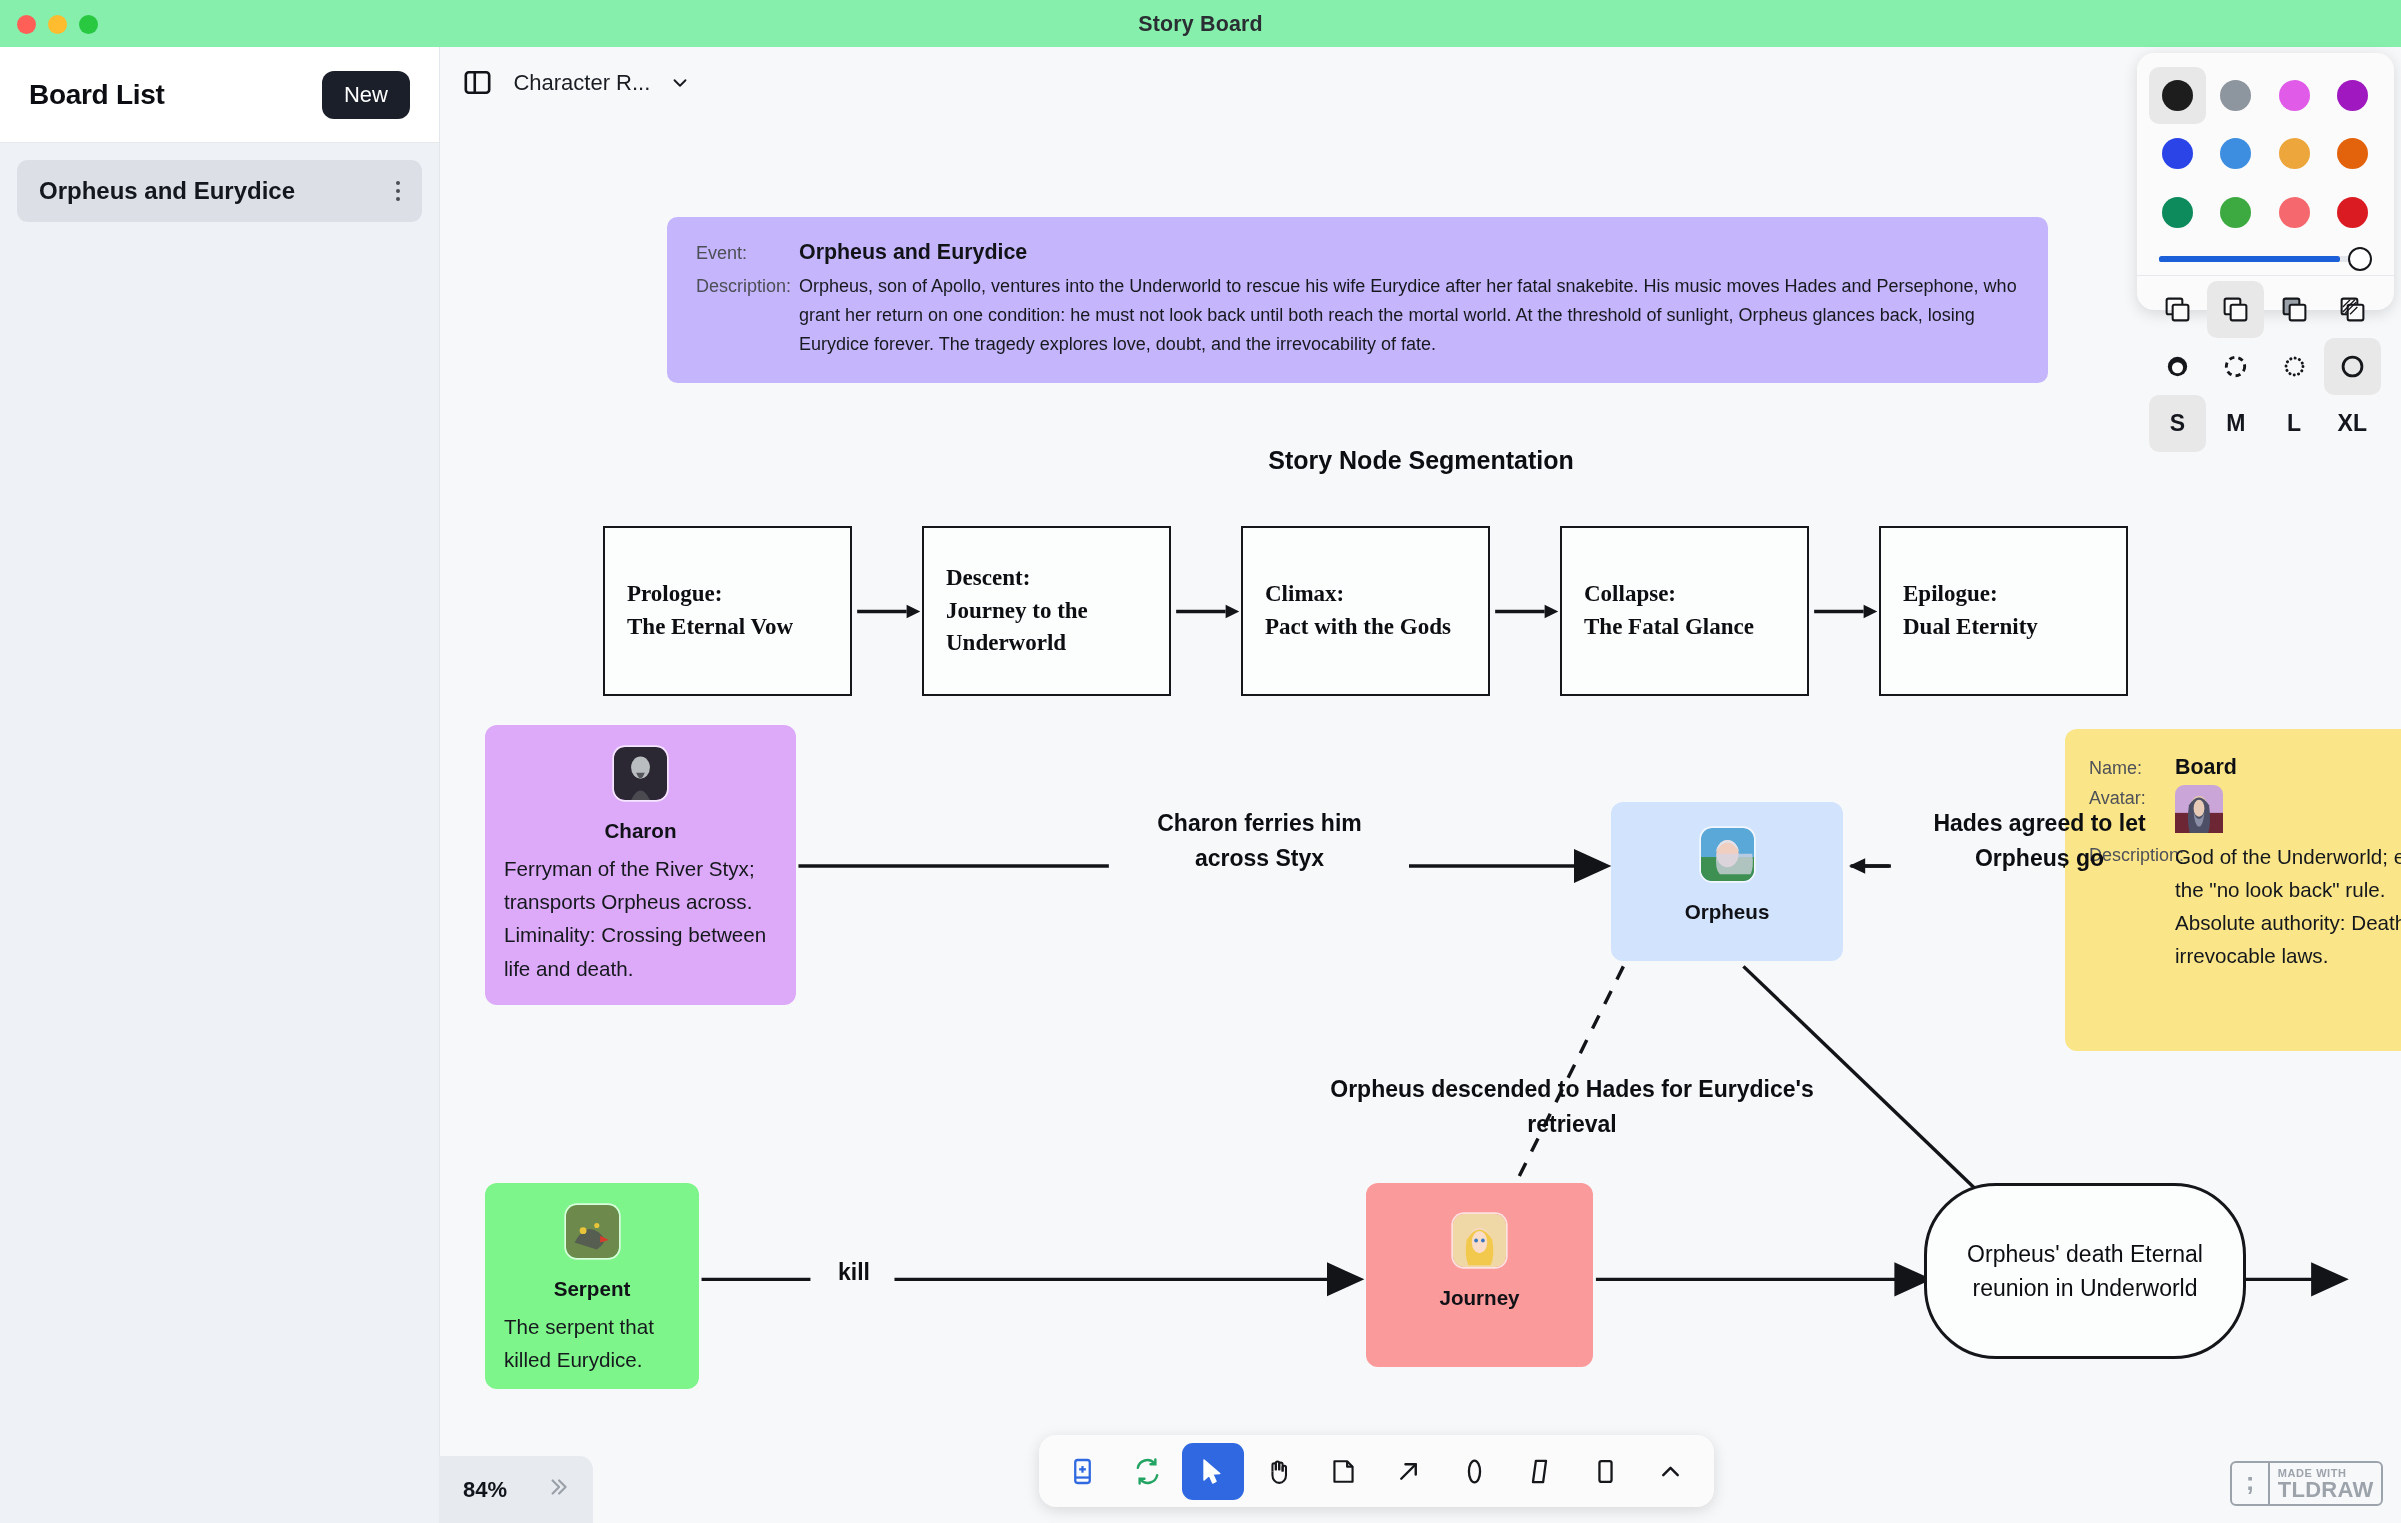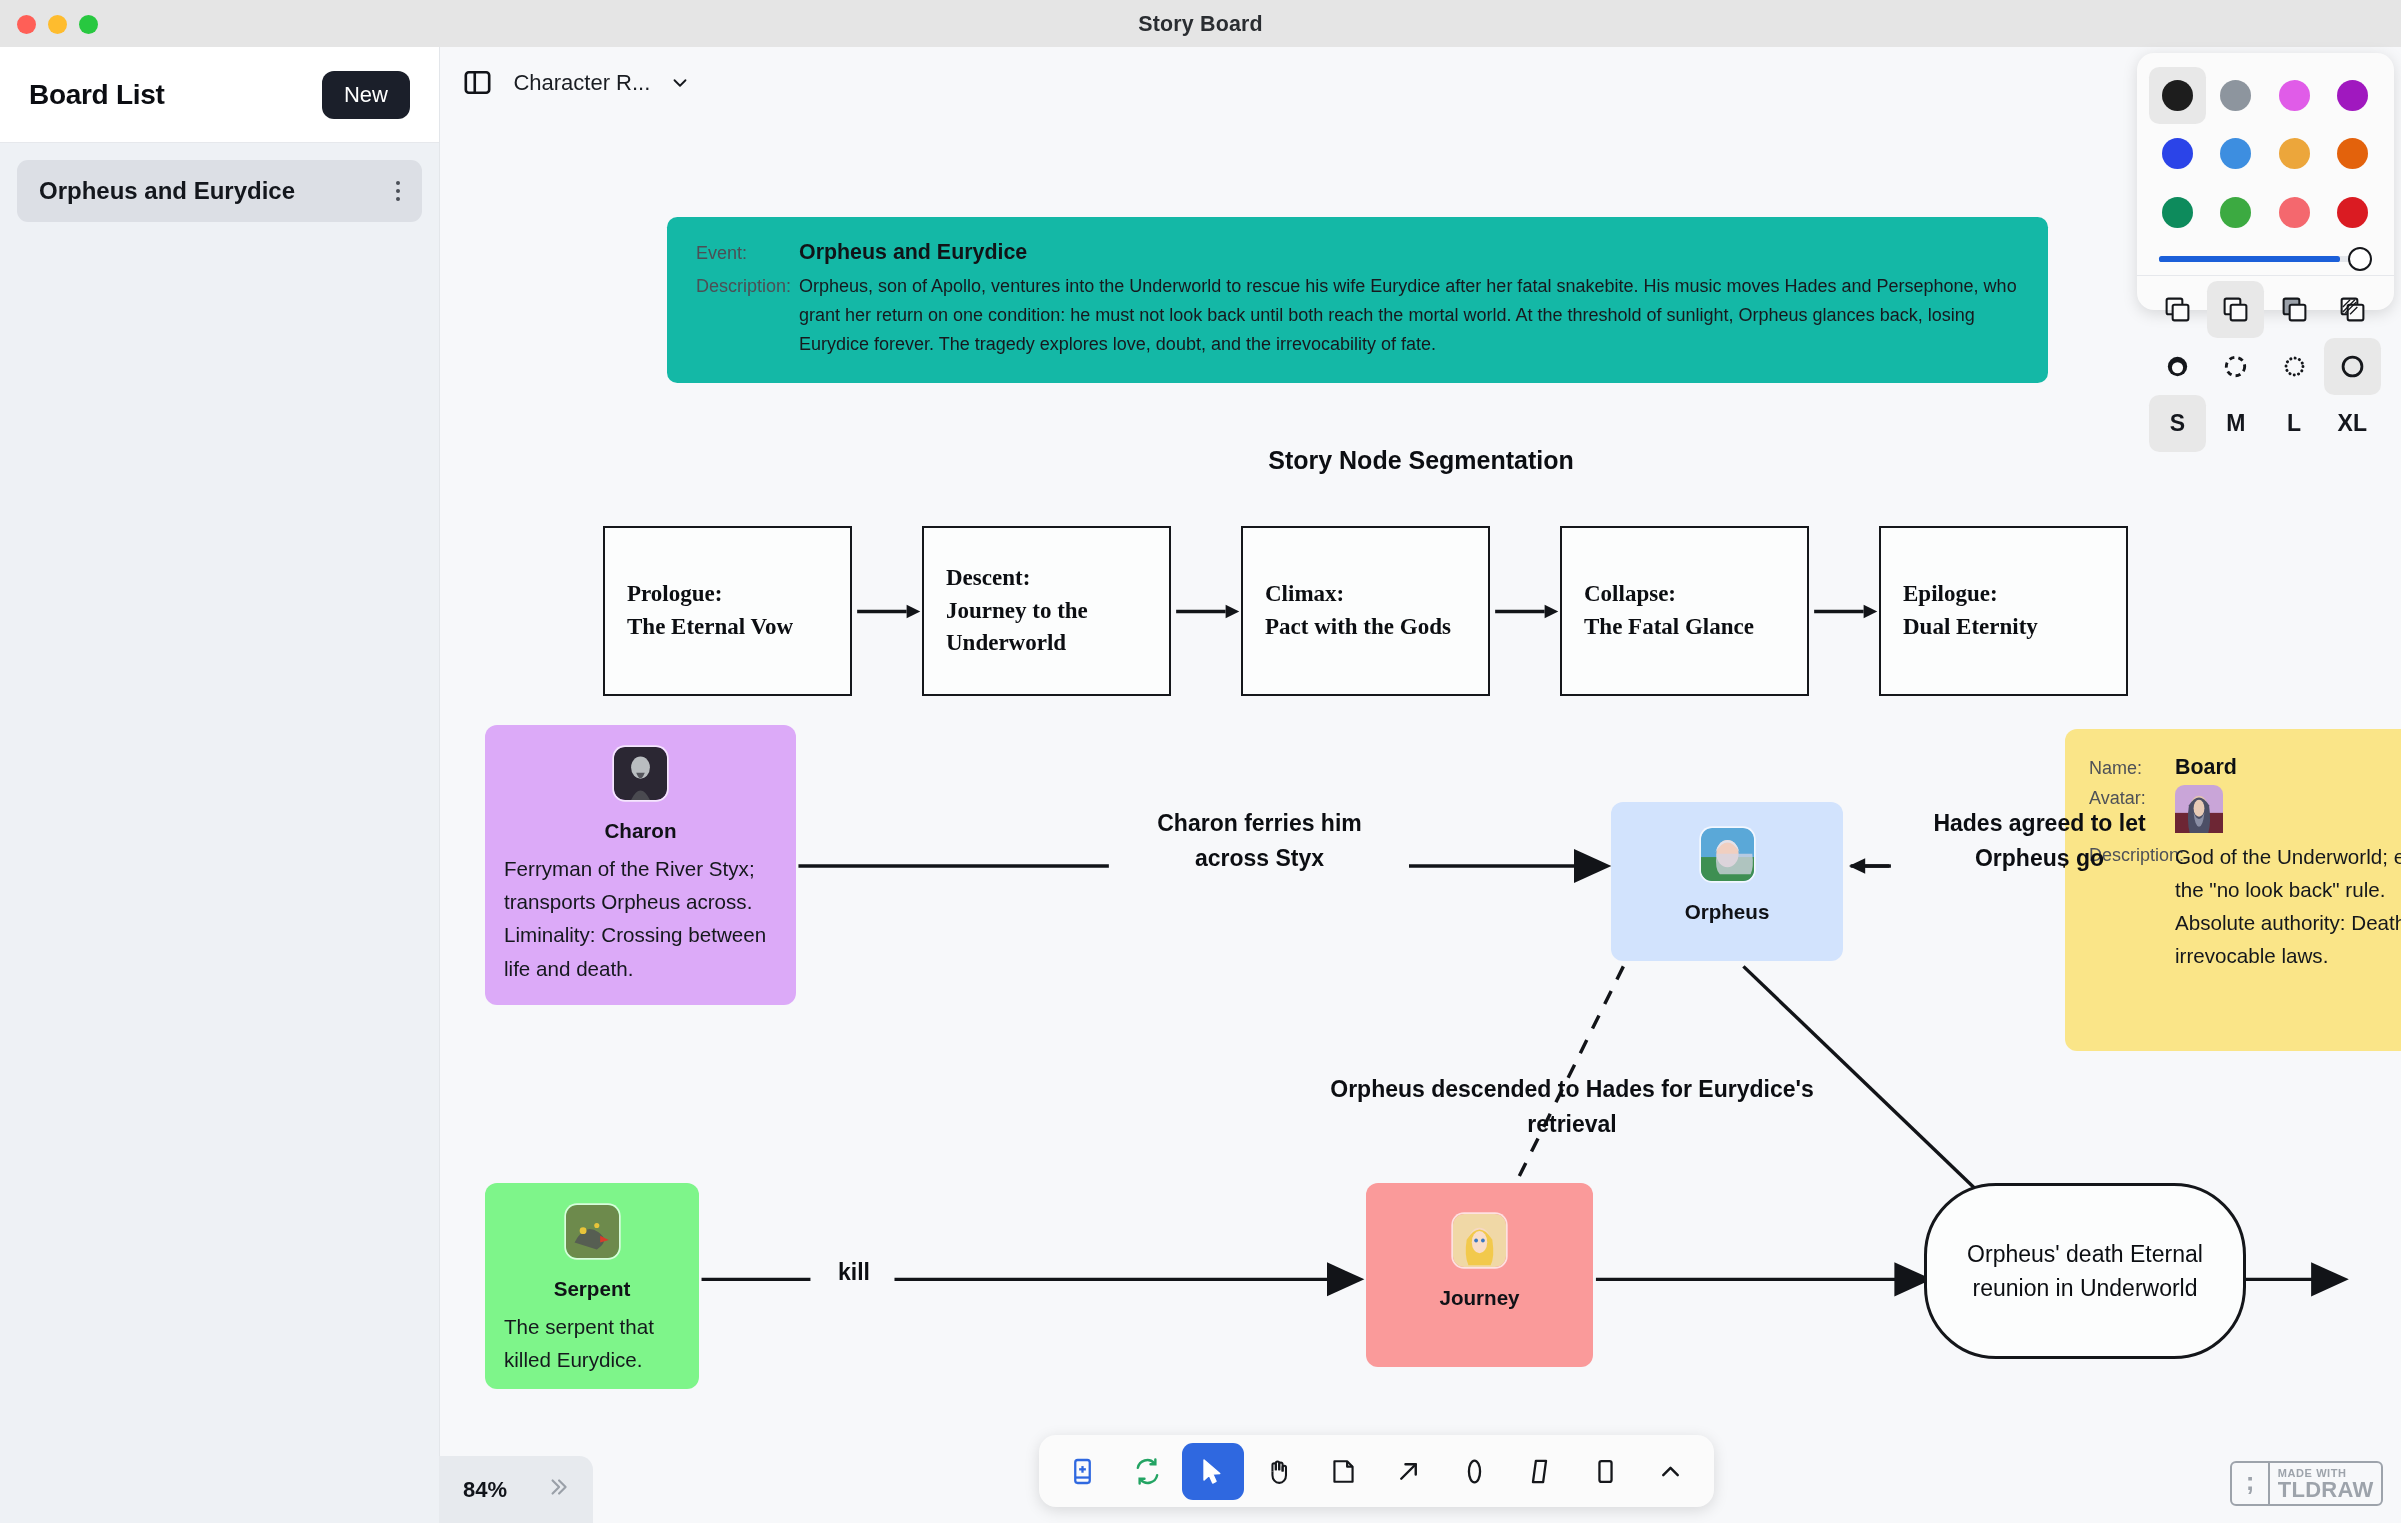--- a/index.html
+++ b/index.html
@@ -6,21 +6,21 @@
   html, body { width: 2401px; height: 1523px; overflow: hidden; }
   body {
     font-family: "Liberation Sans", sans-serif;
     background: #f7f8fa;
     position: relative;
   }
 
   
   #titlebar {
     position: absolute; left: 0; top: 0; width: 2401px; height: 47px;
-    background: #e5e5e5;
+    background: #86efac;
     display: flex; align-items: center;
   }
   #traffic { position: absolute; left: 17px; top: 14.6px; display: flex; gap: 12px; }
   .dot { width: 19px; height: 19px; border-radius: 50%; }
   .dot.red { background: #ff5f57; }
   .dot.yellow { background: #febc2e; }
   .dot.green { background: #28c840; }
   #app-title {
     position: absolute; left: 0; width: 2401px; text-align: center;
     font-size: 21.4px; font-weight: bold; color: #2a2d31; top: 12px;
@@ -68,21 +68,21 @@
     position: absolute; left: 21.4px; top: 19px;
     display: flex; align-items: center; gap: 19px;
   }
   #panel-toggle-icon { width: 33px; height: 33px; cursor: pointer; }
   #doc-name { font-size: 22px; color: #1a1d22; cursor: pointer; }
   #doc-chevron { width: 22px; height: 22px; cursor: pointer; }
 
   
   #event-card {
     position: absolute; left: 227px; top: 170px; width: 1381px;
-    background: #14b8a6; border-radius: 10.3px;
+    background: #c4b5fd; border-radius: 10.3px;
     padding: 22px 29px 24px 29px;
     display: flex; flex-direction: column; gap: 6.9px;
   }
   .ev-row { display: flex; align-items: flex-start; }
   .ev-label { width: 103px; flex: 0 0 103px; font-size: 18px; color: #4c4f55; padding-top: 4.3px; }
   .ev-title { font-size: 21.4px; font-weight: bold; color: #111317; padding-top: 0.9px; }
   .ev-desc { font-size: 18px; color: #17191e; line-height: 1.62; max-width: 1218px; }
 
   
   #seg-title {

